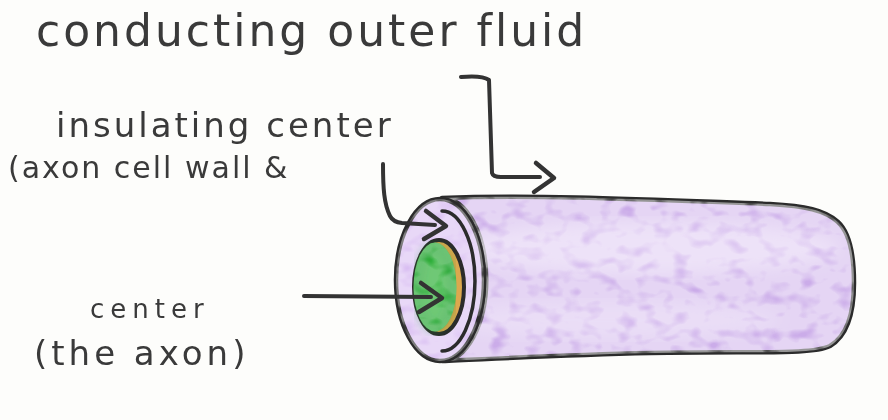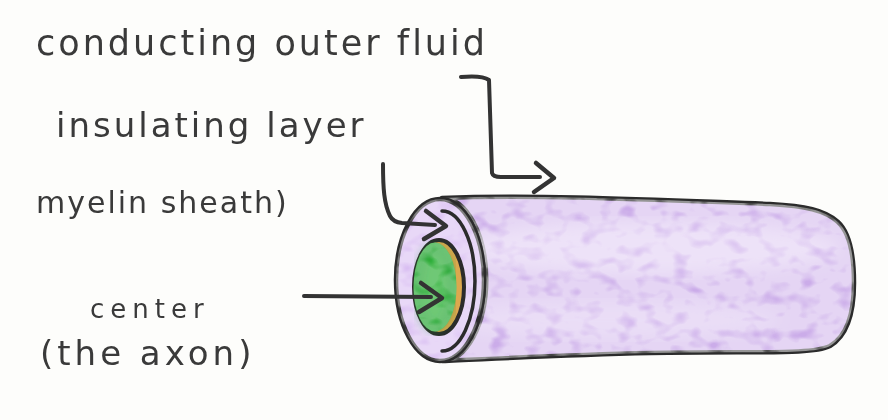--- a/index.html
+++ b/index.html
@@ -10,28 +10,28 @@
     overflow:hidden;
     font-family:"DejaVu Sans", sans-serif;
   }
   .label{
     position:absolute;
     color:var(--text,#3a3a3a);
     white-space:nowrap;
     line-height:1.05;
     user-select:none;
   }
-  .l-top1   {left:36px;  top:8px;   font-size:35px; letter-spacing:3px;margin-top:17px;}
+  .l-top1   {left:36px;  top:8px;   font-size:44px; letter-spacing:3px;}
   .l-top2   {left:44px;  top:49px;  font-size:31px; letter-spacing:1px;}
   .l-mid1   {left:56px;  top:108px; font-size:34px; letter-spacing:3px;}
   .l-mid2   {left:8px;   top:152px; font-size:30px; letter-spacing:2px;}
   .l-mid3   {left:36px;  top:187px; font-size:30px; letter-spacing:2px;}
   .l-bot1   {left:52px;  top:272px; font-size:34px; letter-spacing:4px;}
   .l-bot2   {left:90px;  top:296px; font-size:26px; letter-spacing:6px;}
-  .l-bot3   {left:34px;  top:336px; font-size:34px; letter-spacing:4px;margin-left:6px;}
+  .l-bot3   {left:34px;  top:336px; font-size:34px; letter-spacing:4px;}
   svg{position:absolute;left:0;top:0;}
 </style>
 </head>
 <body>
 
 <div id="canvas">
 
   <svg width="888" height="420" viewBox="0 0 888 420" aria-hidden="true">
     <defs>
       <filter id="grain" x="-10%" y="-10%" width="120%" height="120%">
@@ -86,18 +86,18 @@
       <path d="M 536 163 L 554 178 L 534 192" style="stroke-width:4.5;"></path>
       <path d="M 383 164 C 383 188 384 204 390 216 Q 393 222 402 223 L 435 225"></path>
       <path d="M 426 211 L 446 226 L 424 239" style="stroke-width:4.5;"></path>
       <path d="M 304 296 L 431 297"></path>
       <path d="M 421 283 L 442 298 L 419 312" style="stroke-width:4.5;"></path>
     </g>
   </svg>
 
   <div class="label l-top1">conducting outer fluid</div>
 
-  <div class="label l-mid1">insulating layer</div>
-  <div class="label l-mid3">myelin sheath)</div>
+  <div class="label l-mid1">insulating center</div>
+  <div class="label l-mid2">(axon cell wall &amp;</div>
 
   <div class="label l-bot2">center</div>
   <div class="label l-bot3">(the axon)</div>
 </div>
 
 </body></html>

